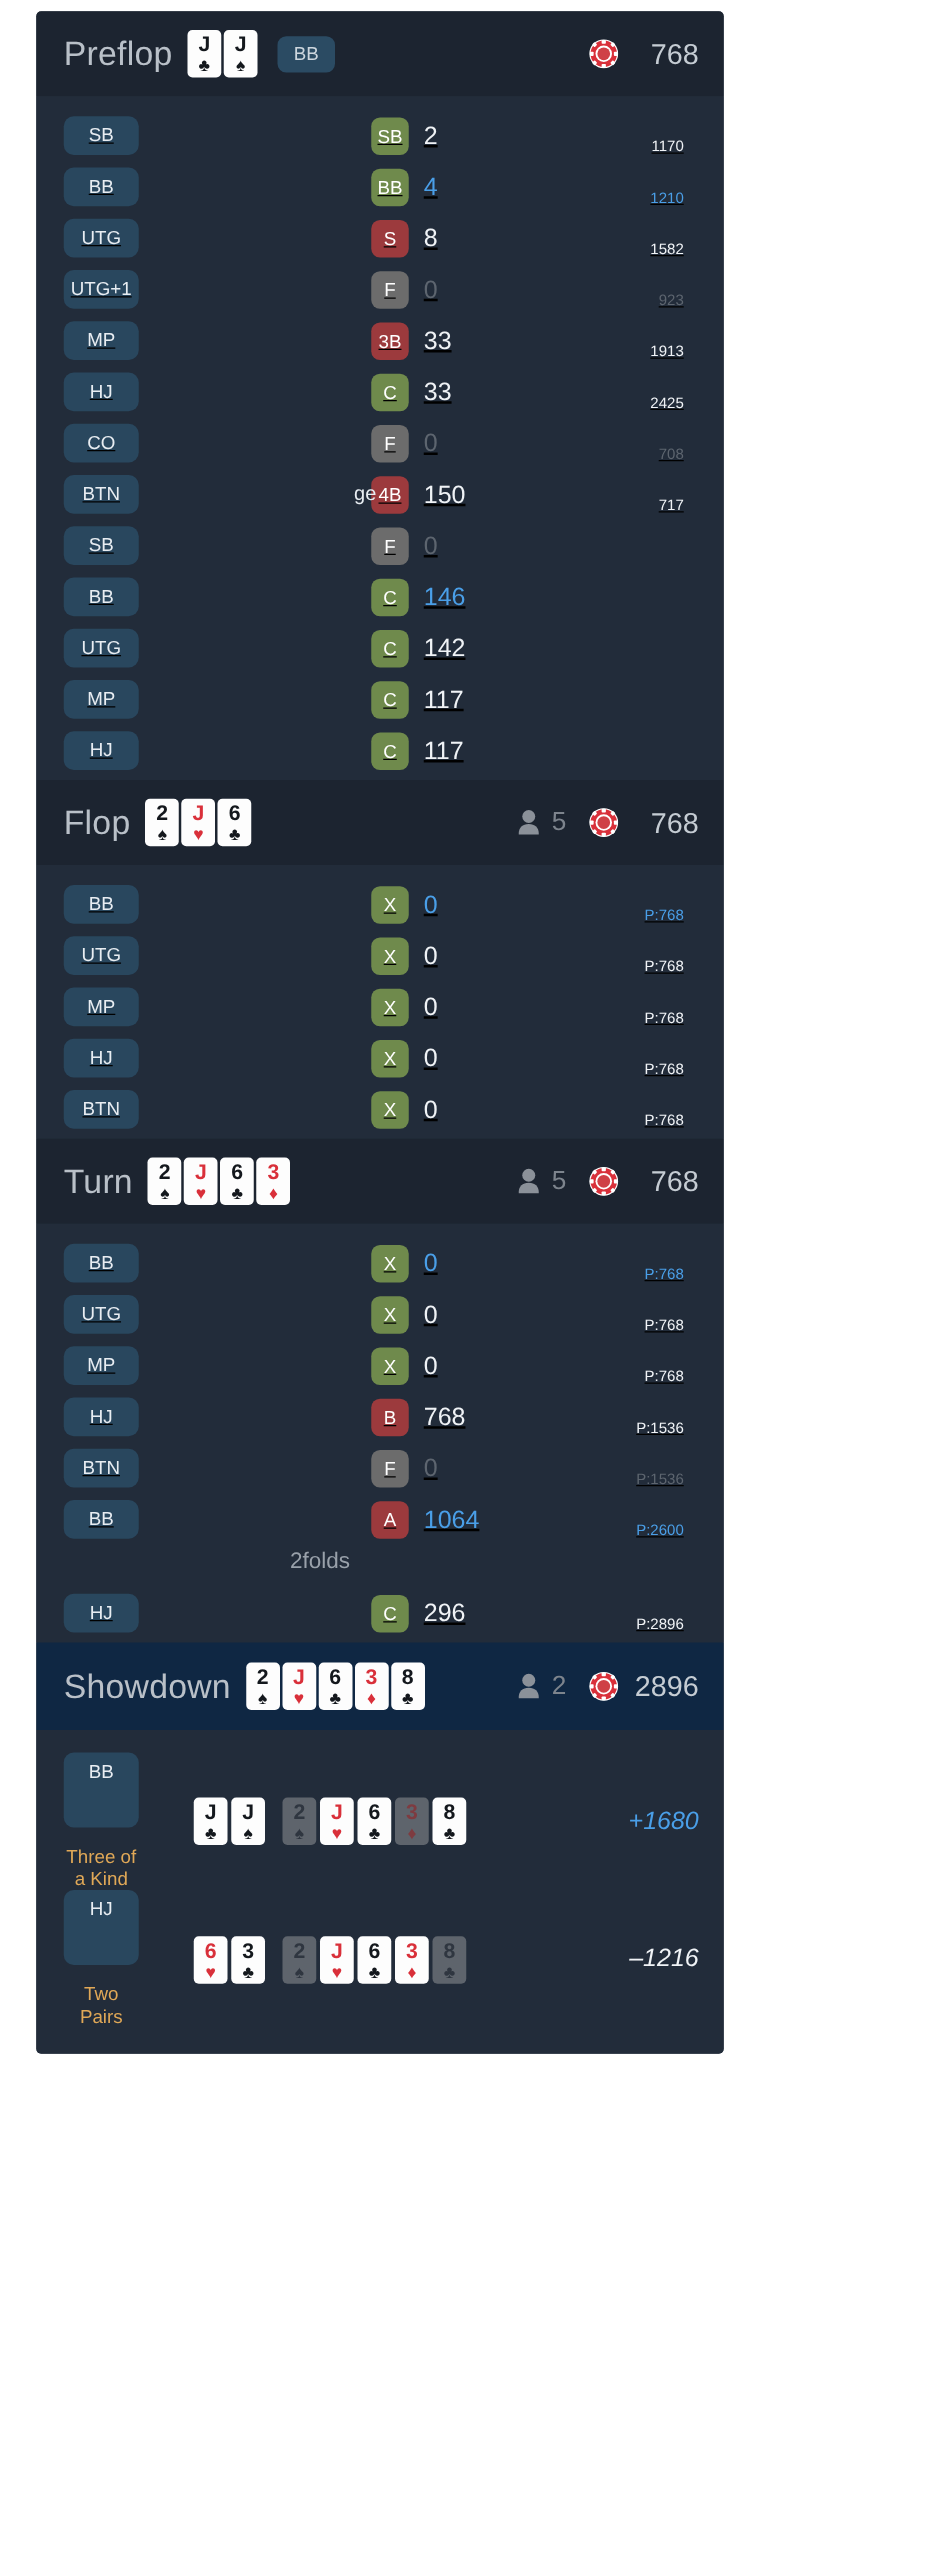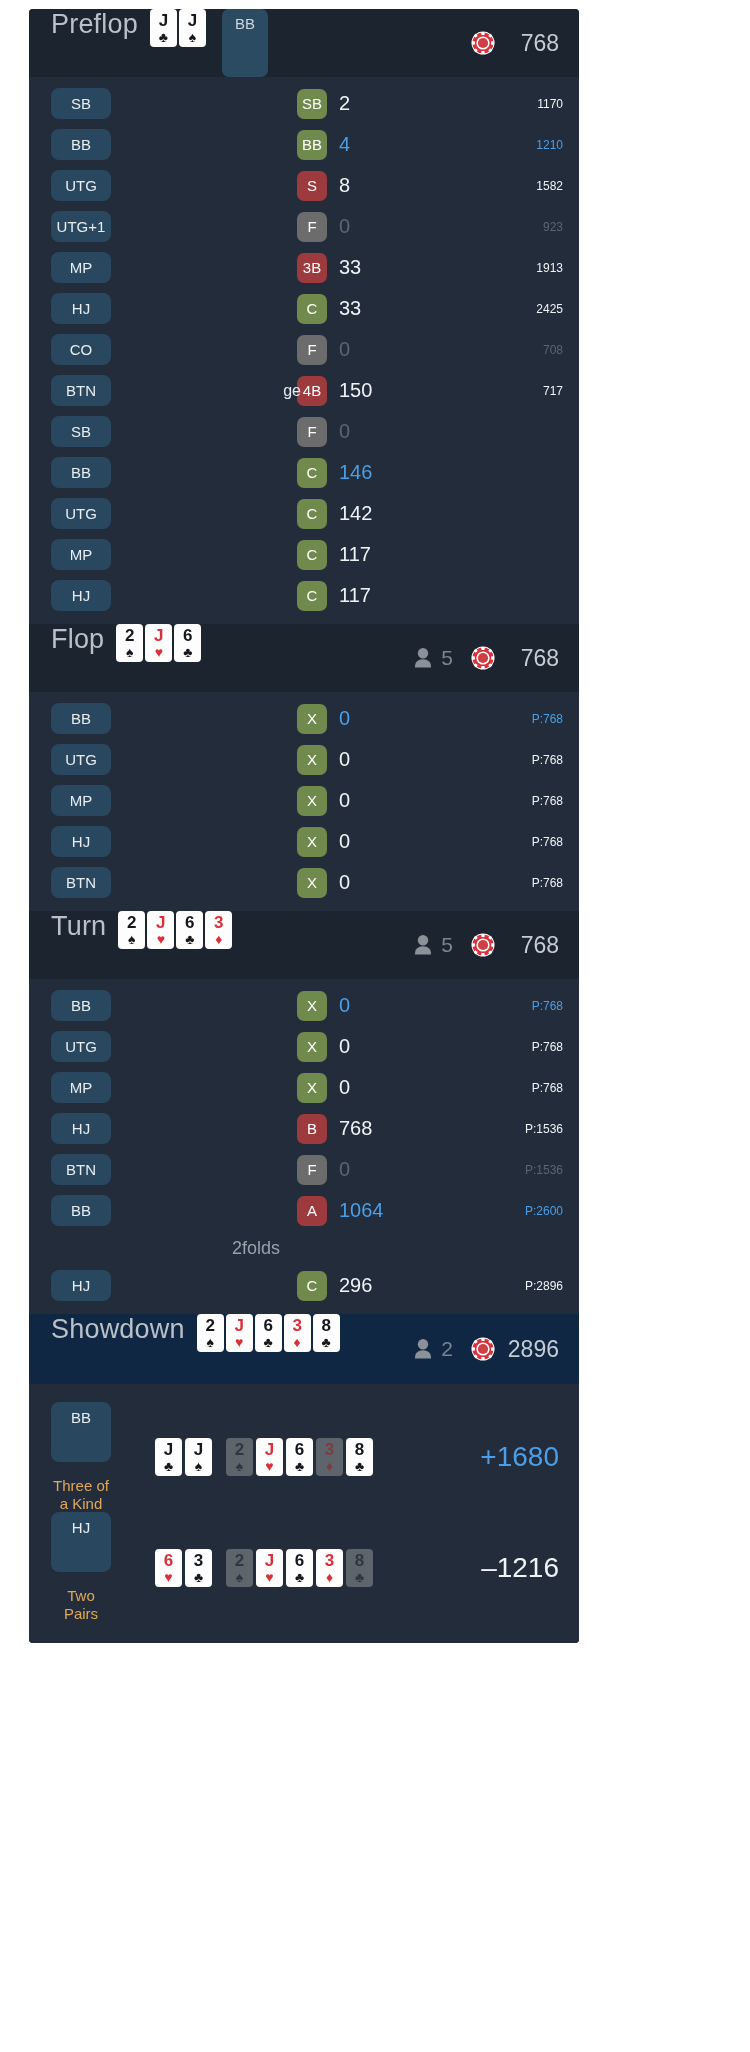--- a/index.html
+++ b/index.html
@@ -22,20 +22,21 @@
     background:#222c3a;
     border-radius:4px;
     overflow:hidden;
   }
 
   
   .street-head{
     background:#1c2430;
     height:68px;
     display:flex;
+    align-items:center;
     padding:0 20px 0 22px;
     box-sizing:border-box;
   }
   .street-head.showdown{
     background:#0f2743;
     height:70px;
   }
   .street-title{
     color:#b9c0c8;
     font-size:27px;
@@ -115,24 +116,25 @@
   .card.black .rank,.card.black .suit{color:#14181d;}
   .card.red .rank,.card.red .suit{color:#d9303a;}
   .card.dim{ background:#5e646c; }
   .card.dim.black .rank,.card.dim.black .suit{color:#2f3640;}
   .card.dim.red .rank,.card.dim.red .suit{color:#7e3b40;}
 
   
   .street-body{ background:#222c3a; padding:6px 0 8px 0; }
   .row{
     display:flex;
-    align-items:center;
+    align-items:flex-end;
     height:41px;
-    padding:0 16px 0 22px;
+    padding:0 32px 0 22px;
     box-sizing:border-box;
+    text-decoration:underline;
   }
   .pos-tag{
     width:60px;
     flex:0 0 60px;
     background:#29475e;
     color:#e8edf2;
     font-size:15px;
     border-radius:8px;
     text-align:center;
     padding:8px 0;
@@ -229,22 +231,23 @@
   }
   .res-cards{
     display:flex;
     align-items:center;
     gap:3px;
     margin-left:44px;
   }
   .res-cards .gap{ width:8px; flex:0 0 8px; }
   .res-amt{
     margin-left:auto;
-    font-size:28px;
+    font-size:20px;
     white-space:nowrap;
+    font-style:italic;
   }
   .res-amt.win{ color:#4a9fe8; }
   .res-amt.lose{ color:#f0f3f6; }
 </style>
 </head>
 <body>
 
 <div id="app">
   <div class="replay" id="replay">
       <div class="street-head">

